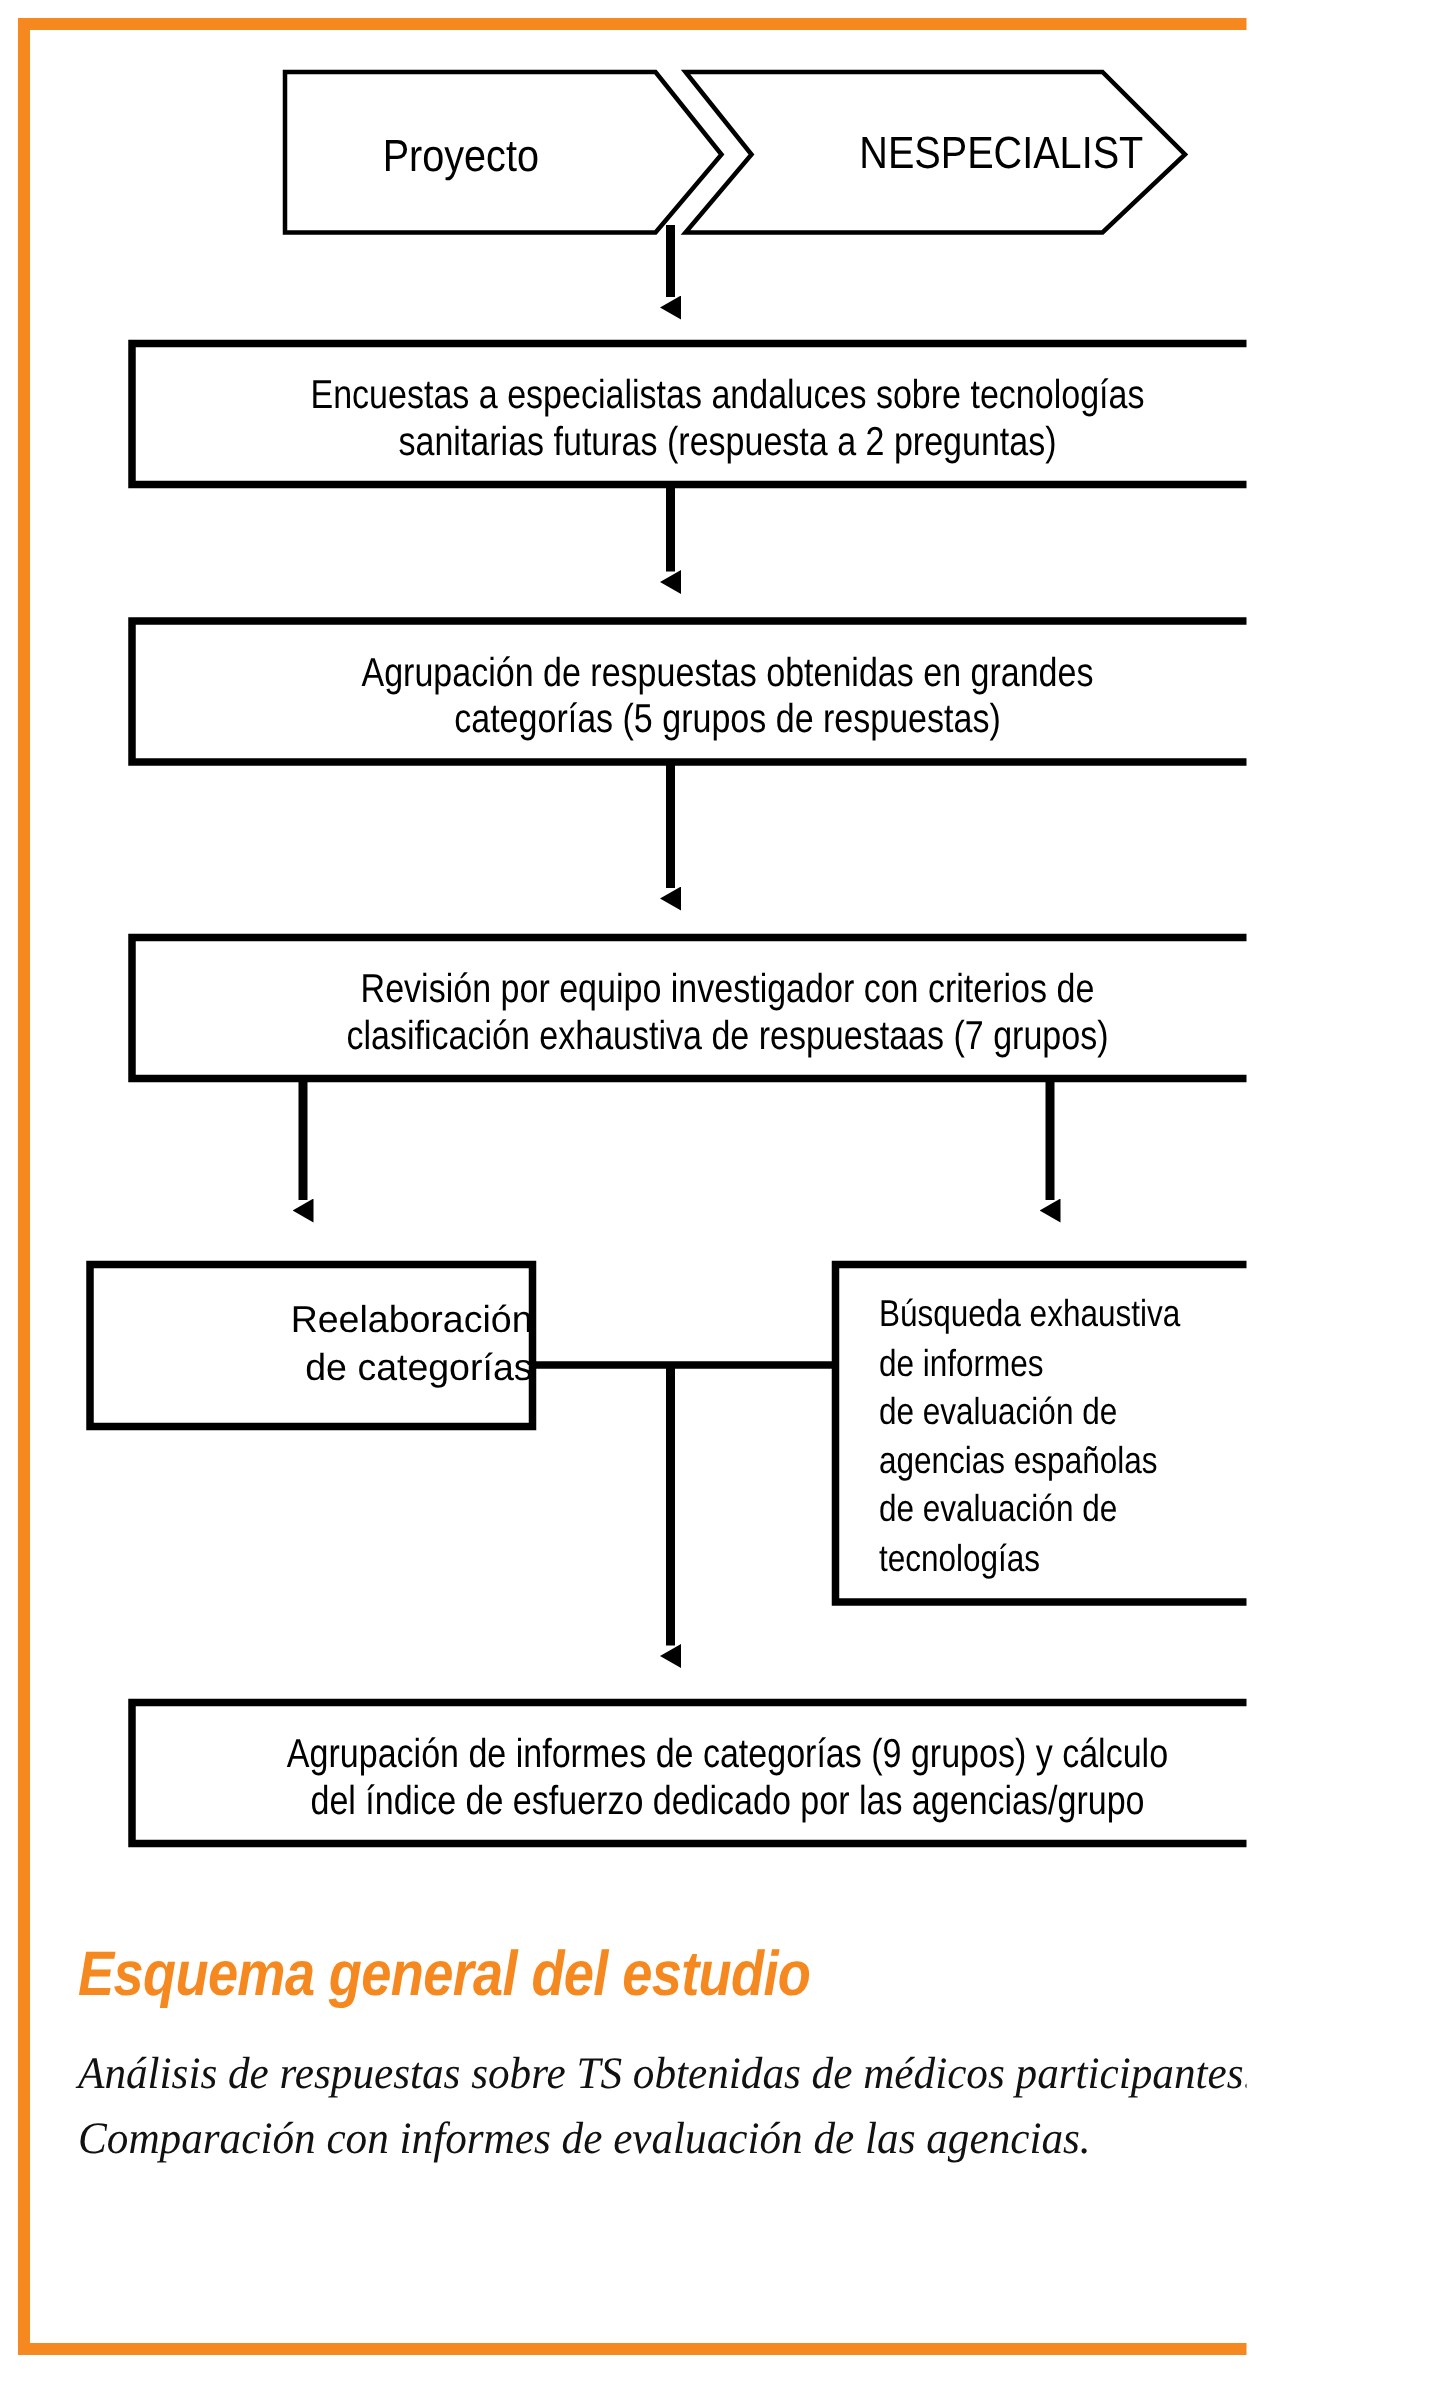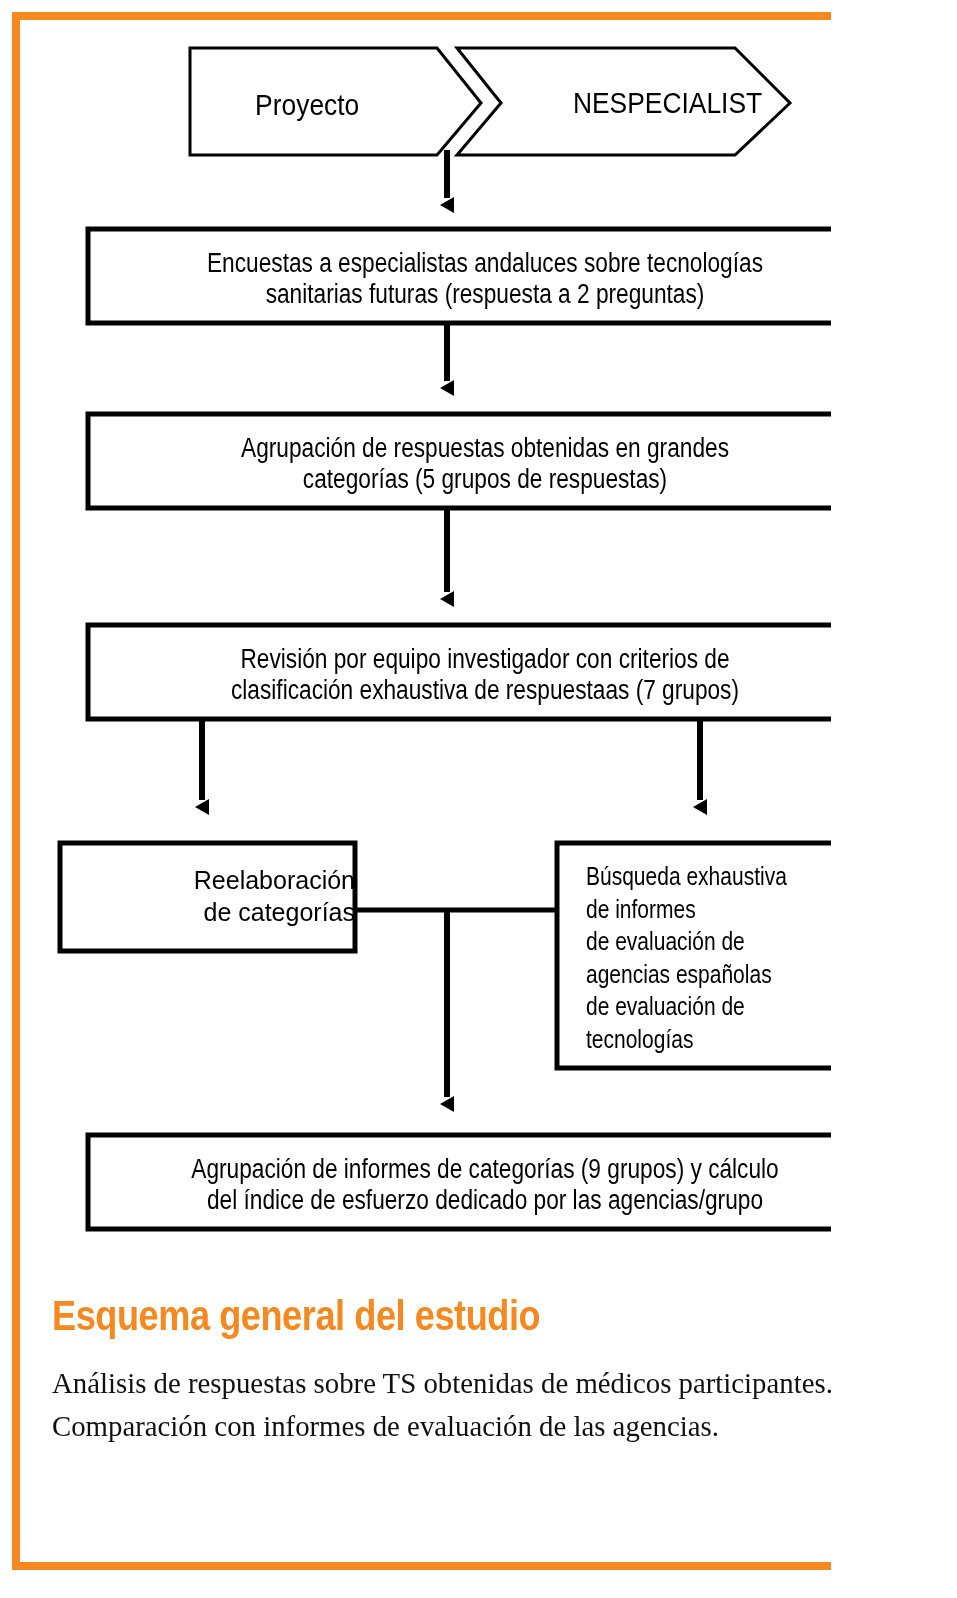--- a/index.html
+++ b/index.html
@@ -61,20 +61,21 @@
     color: #000000;
     transform: scaleX(0.88);
     white-space: nowrap;
   }
   
   #caption-block {
     position: absolute;
     left: 52px;
     top: 1292px;
     width: 840px;
+    font-style: italic;
   }
   #study-title {
     font-family: "Liberation Sans Narrow", "Liberation Sans", sans-serif;
     font-weight: bold;
     font-size: 42px;
     color: #F5881F;
     letter-spacing: -0.5px;
     transform: scaleX(0.86);
     transform-origin: left center;
     margin: 0 0 22px 0;

